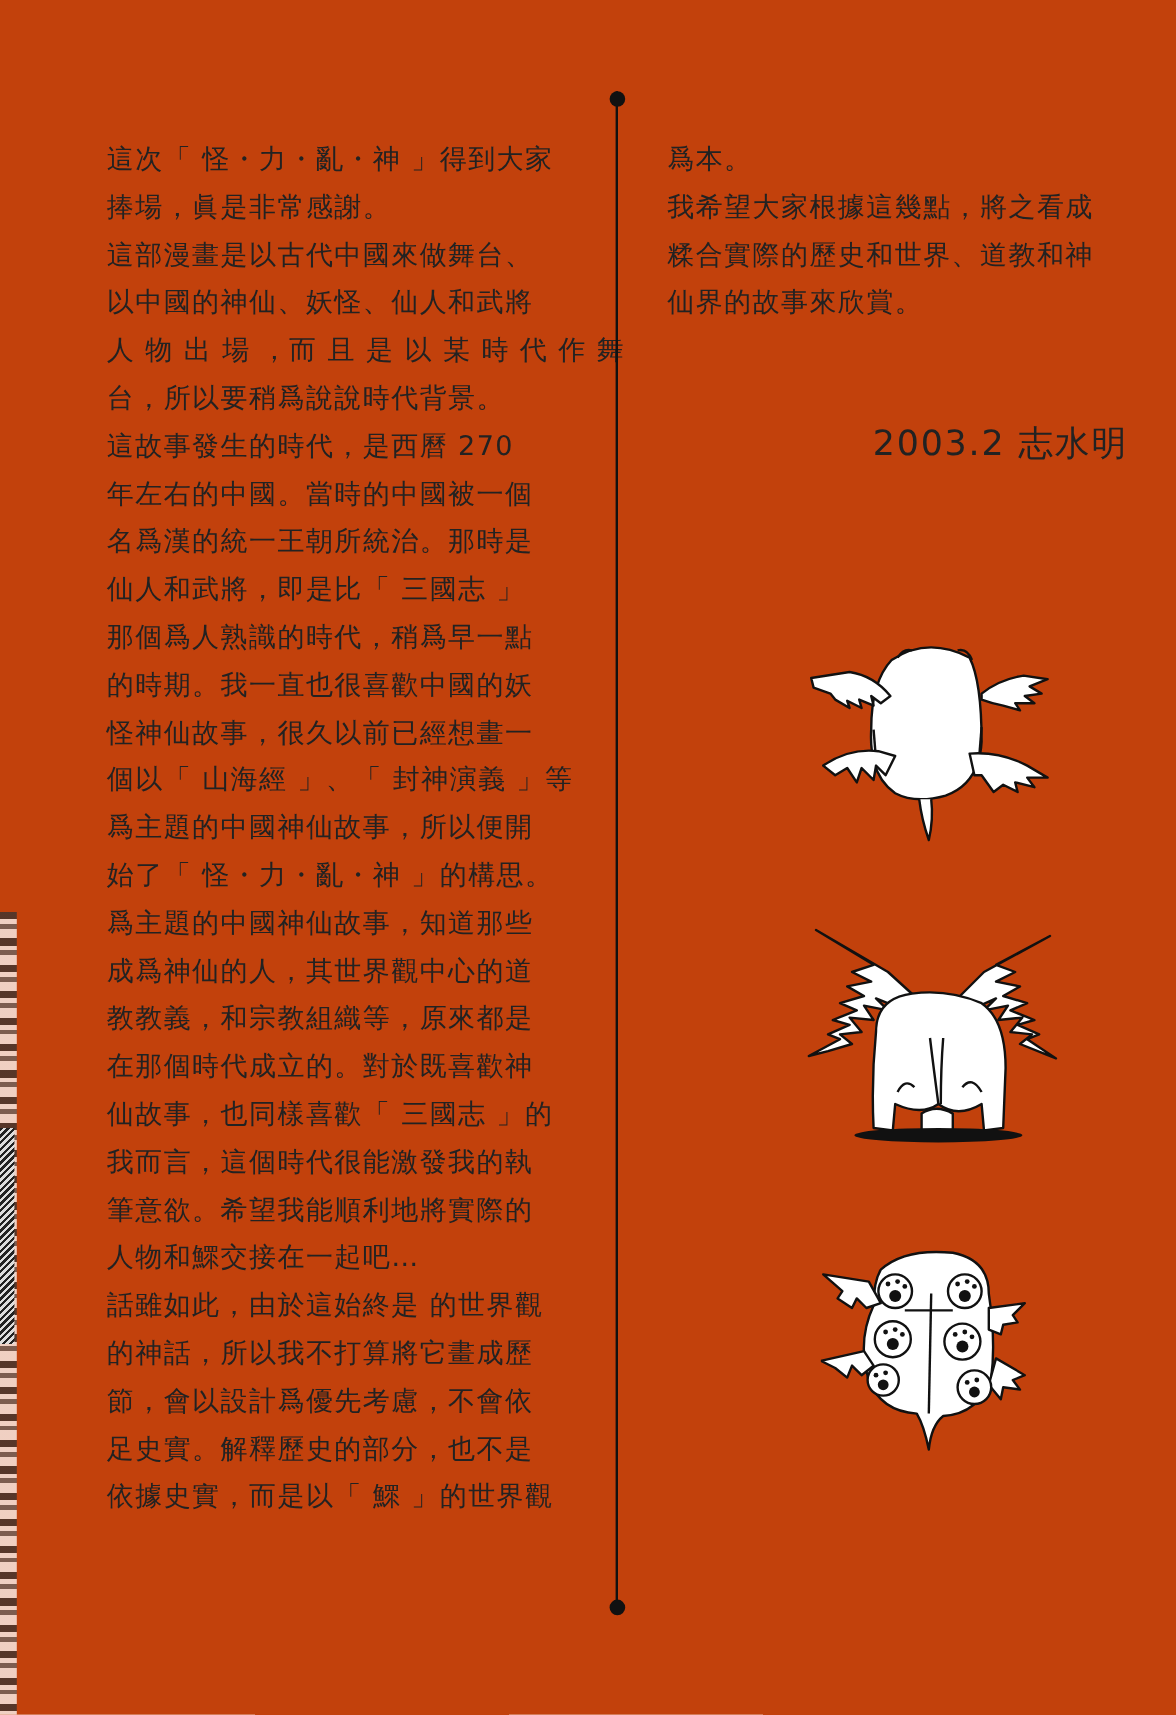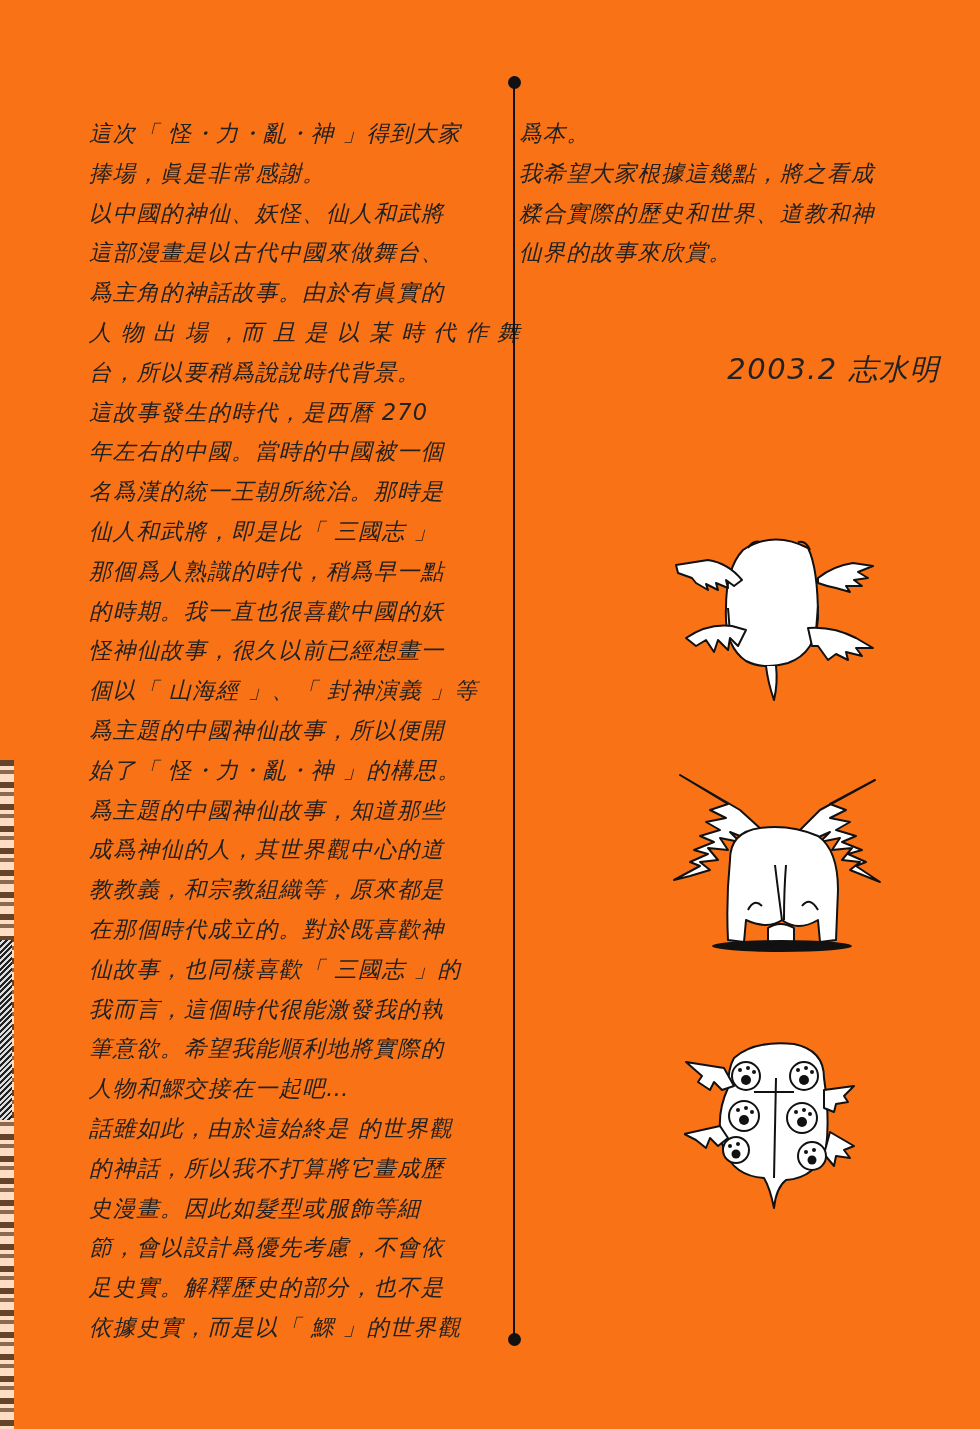--- a/index.html
+++ b/index.html
@@ -1,25 +1,25 @@
 <!DOCTYPE html>
 <html><head>
 <meta charset="utf-8">
 <style>
   html, body { margin: 0; padding: 0; }
   body {
     width: 980px; height: 1429px; background: #ffffff; position: relative; overflow: hidden;
     font-family: "DejaVu Sans", sans-serif; color: #1e1e1e;
   }
-  .page { position: absolute; inset: 0; background: #f97316; font-style: italic; }
+  .page { position: absolute; inset: 0; background: #c2410c; }
   .col-left {
     position: absolute; left: 89px; top: 114px; width: 392px;
   }
   .col-right {
-    position: absolute; left: 519px; top: 114px; width: 392px;
+    position: absolute; left: 556px; top: 114px; width: 392px;
   }
   .line {
     display: block; height: 39.8px; line-height: 39.8px; font-size: 22.5px;
     letter-spacing: 1.2px; white-space: nowrap; color: #222;
   }
   .signature {
     position: absolute; left: 700px; top: 349px; width: 240px; text-align: right;
     font-size: 29px; line-height: 40px; letter-spacing: 1.5px; color: #222; white-space: nowrap;
   }
   .divider { position: absolute; left: 513px; top: 76px; width: 2px; height: 1264px; background: #111; }
@@ -42,23 +42,22 @@
 <body>
 
 <div class="page">
 
   <div class="edge-art"></div>
   <div class="edge-art-2"></div>
 
   <div class="col-left">
     <span class="line">這次「 怪・力・亂・神 」得到大家</span>
     <span class="line">捧場，眞是非常感謝。</span>
+    <span class="line">這部漫畫是以古代中國來做舞台、</span>
     <span class="line">以中國的神仙、妖怪、仙人和武將</span>
-    <span class="line">這部漫畫是以古代中國來做舞台、</span>
-    <span class="line">爲主角的神話故事。由於有眞實的</span>
     <span class="line">人 物 出 場 ，而 且 是 以 某 時 代 作 舞</span>
     <span class="line">台，所以要稍爲說說時代背景。</span>
     <span class="line">這故事發生的時代，是西曆 270</span>
     <span class="line">年左右的中國。當時的中國被一個</span>
     <span class="line">名爲漢的統一王朝所統治。那時是</span>
     <span class="line">仙人和武將，即是比「 三國志 」</span>
     <span class="line">那個爲人熟識的時代，稍爲早一點</span>
     <span class="line">的時期。我一直也很喜歡中國的妖</span>
     <span class="line">怪神仙故事，很久以前已經想畫一</span>
     <span class="line">個以「 山海經 」、「 封神演義 」等</span>
@@ -67,21 +66,20 @@
     <span class="line">爲主題的中國神仙故事，知道那些</span>
     <span class="line">成爲神仙的人，其世界觀中心的道</span>
     <span class="line">教教義，和宗教組織等，原來都是</span>
     <span class="line">在那個時代成立的。對於既喜歡神</span>
     <span class="line">仙故事，也同樣喜歡「 三國志 」的</span>
     <span class="line">我而言，這個時代很能激發我的執</span>
     <span class="line">筆意欲。希望我能順利地將實際的</span>
     <span class="line">人物和鰥交接在一起吧…</span>
     <span class="line">話雖如此，由於這始終是 的世界觀</span>
     <span class="line">的神話，所以我不打算將它畫成歷</span>
-    <span class="line">史漫畫。因此如髮型或服飾等細</span>
     <span class="line">節，會以設計爲優先考慮，不會依</span>
     <span class="line">足史實。解釋歷史的部分，也不是</span>
     <span class="line">依據史實，而是以「 鰥 」的世界觀</span>
   </div>
 
   <div class="divider"></div>
   <div class="dot top"></div>
   <div class="dot bottom"></div>
 
   <div class="col-right">

